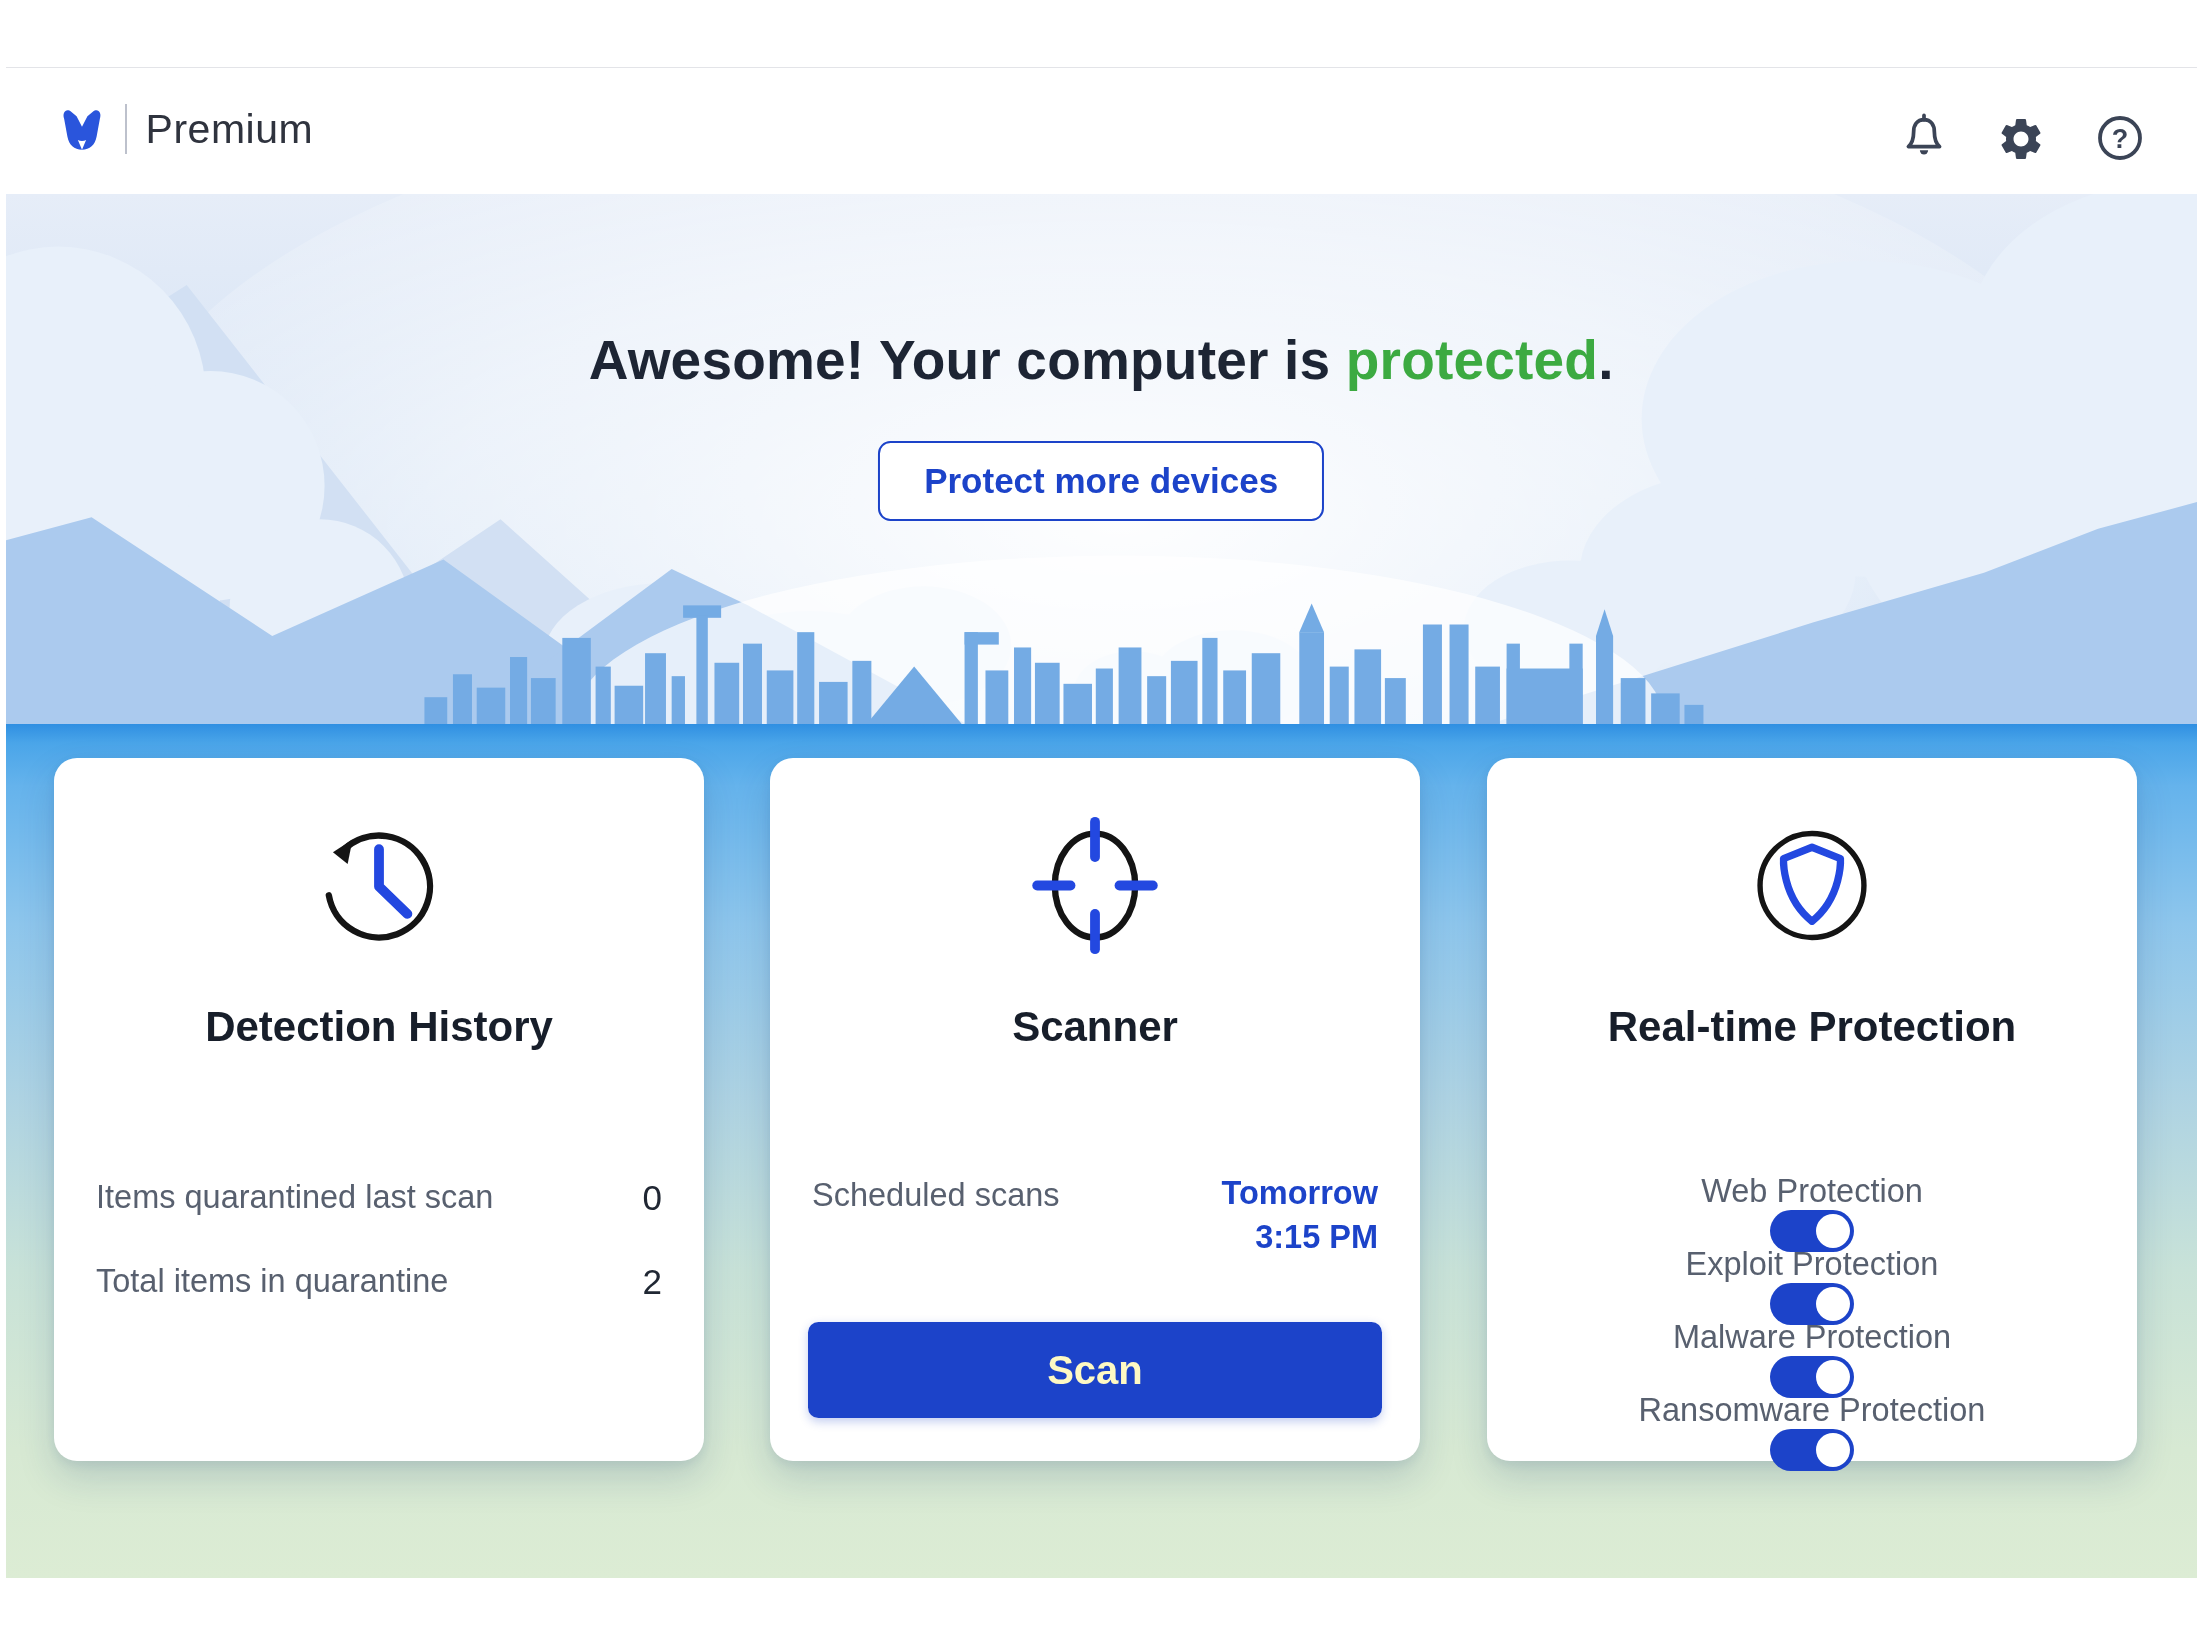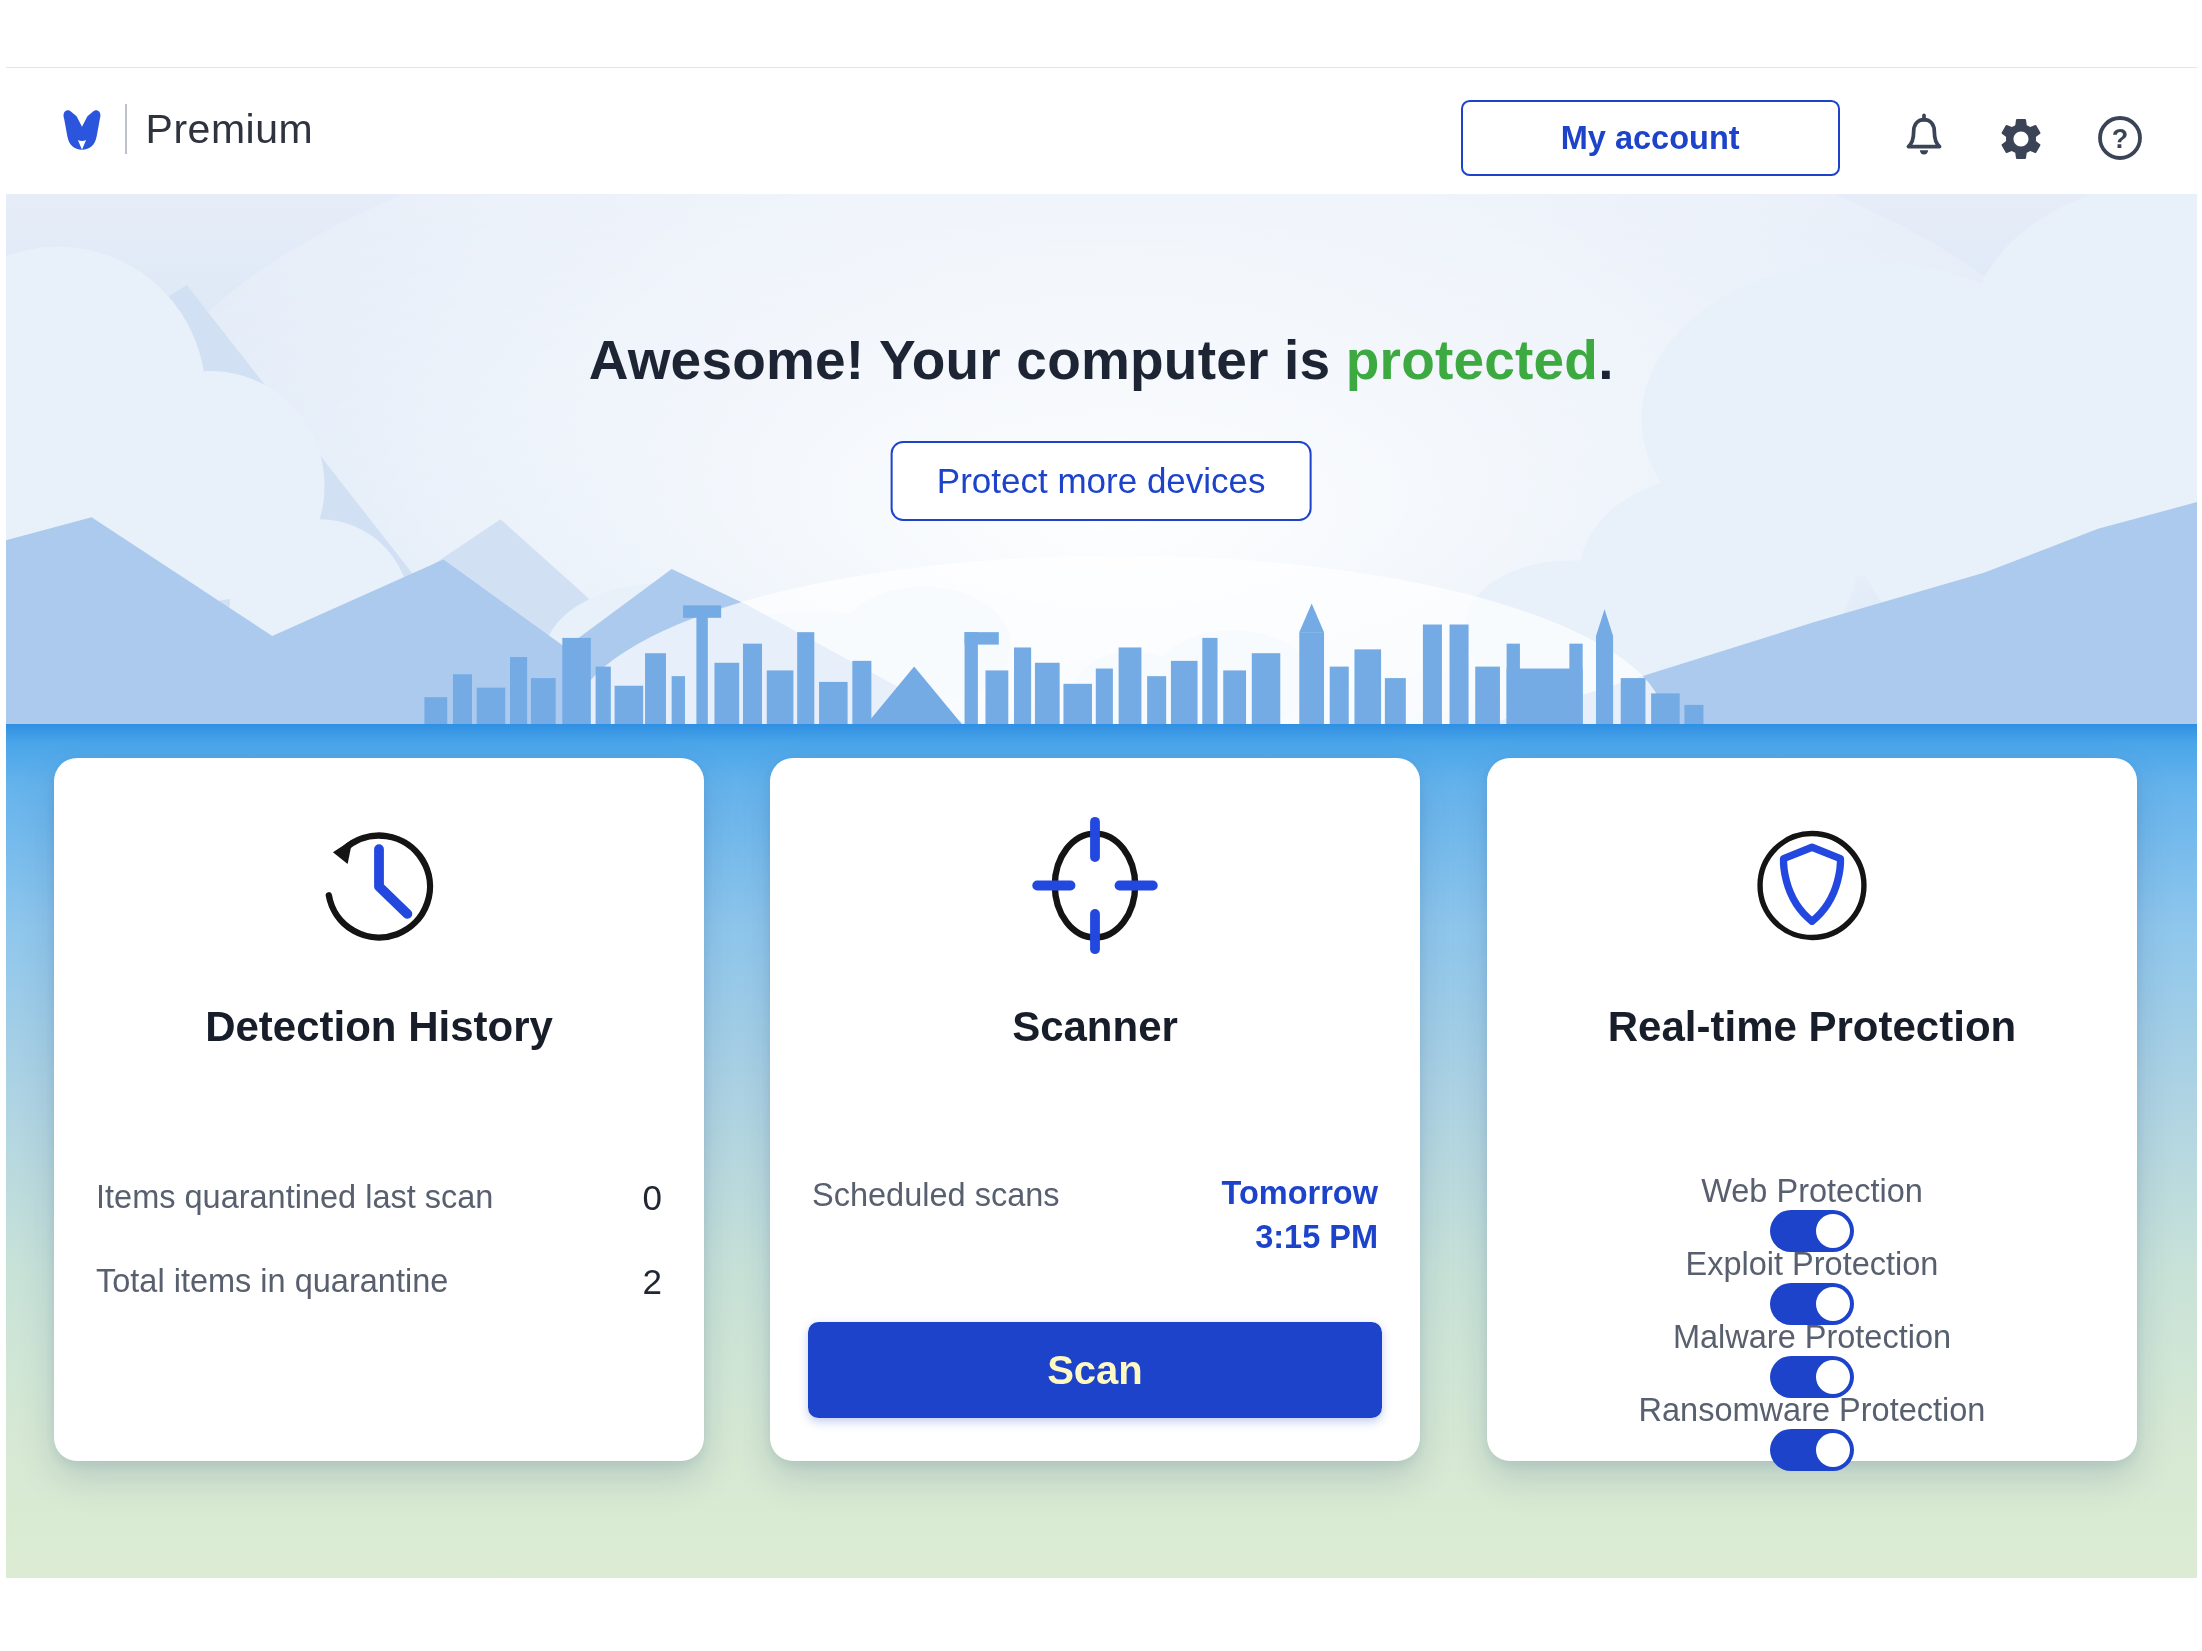--- a/index.html
+++ b/index.html
@@ -13,21 +13,21 @@
   .brand-divider { width:1.9px; height:50px; background:#9aa0b0; opacity:.65; margin:0 19px 0 17px; }
   .brand-name { font-size:41px; color:#2f333e; font-weight:400; letter-spacing:0.5px; }
   .my-account-btn { position:absolute; left:1455px; top:32px; width:379px; height:76px; background:#ffffff; border:2.9px solid #1c43c9; border-radius:8.6px; color:#1c43c9; font-size:32.5px; font-weight:700; display:flex; align-items:center; justify-content:center; cursor:pointer; }
   .hdr-icon { position:absolute; top:42px; width:50px; height:54px; cursor:pointer; }
 
   
   .hero { position:absolute; left:0; top:127px; width:100%; height:530px; overflow:hidden; }
   .hero-scene { position:absolute; left:0; top:0; width:100%; height:100%; }
   .headline { position:absolute; left:0; top:134px; width:100%; text-align:center; font-size:55px; font-weight:600; color:#1d2534; letter-spacing:0.2px; }
   .headline .hl-green { color:#3caa41;margin-top:24px; }
-  .cta-btn { position:absolute; left:50%; transform:translateX(-50%); top:247px; height:80px; padding:0 44px; background:#ffffff; border:2.9px solid #1c43c9; border-radius:12.4px; color:#1c43c9; font-size:35px; font-weight:400; display:flex; align-items:center; justify-content:center; cursor:pointer; }
+  .cta-btn { position:absolute; left:50%; transform:translateX(-50%); top:247px; height:80px; padding:0 44px; background:#ffffff; border:2.9px solid #1c43c9; border-radius:12.4px; color:#1c43c9; font-size:35px; font-weight:700; display:flex; align-items:center; justify-content:center; cursor:pointer; }
 
   
   .water { position:absolute; left:0; top:657px; width:100%; height:854px;
     background:linear-gradient(180deg,#2f8fe2 0px,#4aa5e9 19px,#65b3ec 62px,#8ec6ec 201px,#aed3e3 373px,#c8e2d8 545px,#d7e9d3 726px,#dcecd4 854px); }
 
   
   .card { position:absolute; top:758px; width:650px; height:703px; background:#ffffff; border-radius:23px;
     box-shadow:0 17px 36px rgba(25,60,110,.17), 0 3.8px 9.6px rgba(25,60,110,.08); }
   .card1 { left:54px; } .card2 { left:770px; } .card3 { left:1487px; }
   .card-icon { position:absolute; left:50%; transform:translateX(-50%); top:54px; width:147px; height:147px; }
@@ -57,21 +57,20 @@
   <div class="header">
     <div class="brand">
       <svg width="52" height="48" viewBox="0 0 48 44">
         <path fill="#2a55dc" d="M7.5 12.5 C5.5 6.5 9.5 2.5 14 6 L19 10.2 L24 20 L29 10.2 L34 6 C38.5 2.5 42.5 6.5 40.5 12.5 L37.5 29 C36 36.8 31.2 41.2 24 41.2 C16.8 41.2 12 36.8 10.5 29 Z"></path>
         <path fill="#ffffff" d="M24 41.2 L20.2 32.2 C22.6 33.4 25.4 33.4 27.8 32.2 Z"></path>
       </svg>
       <div class="brand-divider"></div>
       <div class="brand-name">Premium</div>
     </div>
 
-    <button class="my-account-btn">My account</button>
 
     <svg class="hdr-icon" style="left:1893px;" viewBox="0 0 24 26">
       <path d="M12 4.6 c-3.3 0 -5 2.6 -5 6.1 c0 4.4 -1.7 6.2 -2.5 6.9 h15 c-.8 -.7 -2.5 -2.5 -2.5 -6.9 c0 -3.5 -1.7 -6.1 -5 -6.1 Z" fill="none" stroke="#3b4456" stroke-width="1.8" stroke-linejoin="round"></path>
       <line x1="12" y1="2.6" x2="12" y2="4.6" stroke="#3b4456" stroke-width="1.8" stroke-linecap="round"></line>
       <path d="M10 19.4 a2 2 0 0 0 4 0 Z" fill="#3b4456"></path>
     </svg>
 
     <svg class="hdr-icon" style="left:1990px; top:44px;" viewBox="0 0 24 24">
       <path fill="#3b4456" d="M19.14 12.94c.04-.3.06-.61.06-.94 0-.32-.02-.64-.07-.94l2.03-1.58c.18-.14.23-.41.12-.61l-1.92-3.32c-.12-.22-.37-.29-.59-.22l-2.39.96c-.5-.38-1.03-.7-1.62-.94l-.36-2.54c-.04-.24-.24-.41-.48-.41h-3.84c-.24 0-.43.17-.47.41l-.36 2.54c-.59.24-1.13.57-1.62.94l-2.39-.96c-.22-.08-.47 0-.59.22L2.74 8.87c-.12.21-.08.47.12.61l2.03 1.58c-.05.3-.09.63-.09.94s.02.64.07.94l-2.03 1.58c-.18.14-.23.41-.12.61l1.92 3.32c.12.22.37.29.59.22l2.39-.96c.5.38 1.03.7 1.62.94l.36 2.54c.05.24.24.41.48.41h3.84c.24 0 .44-.17.47-.41l.36-2.54c.59-.24 1.13-.56 1.62-.94l2.39.96c.22.08.47 0 .59-.22l1.92-3.32c.12-.22.07-.47-.12-.61l-2.01-1.58zM12 15.6c-1.98 0-3.6-1.62-3.6-3.6s1.62-3.6 3.6-3.6 3.6 1.62 3.6 3.6-1.62 3.6-3.6 3.6z"></path>
     </svg>

